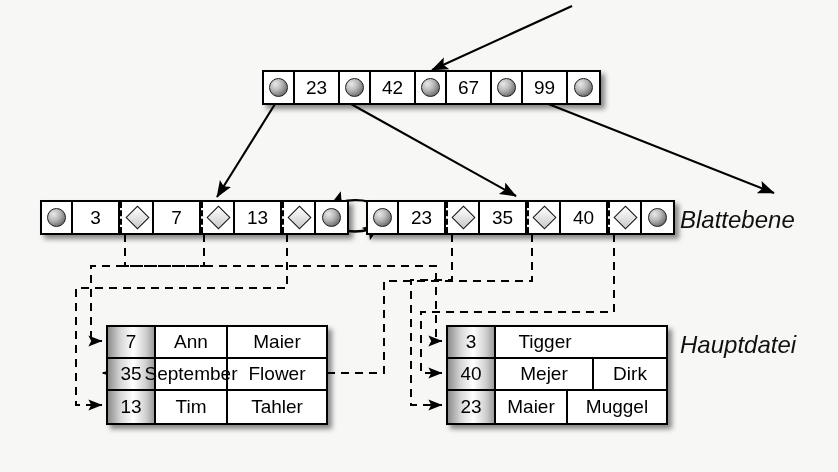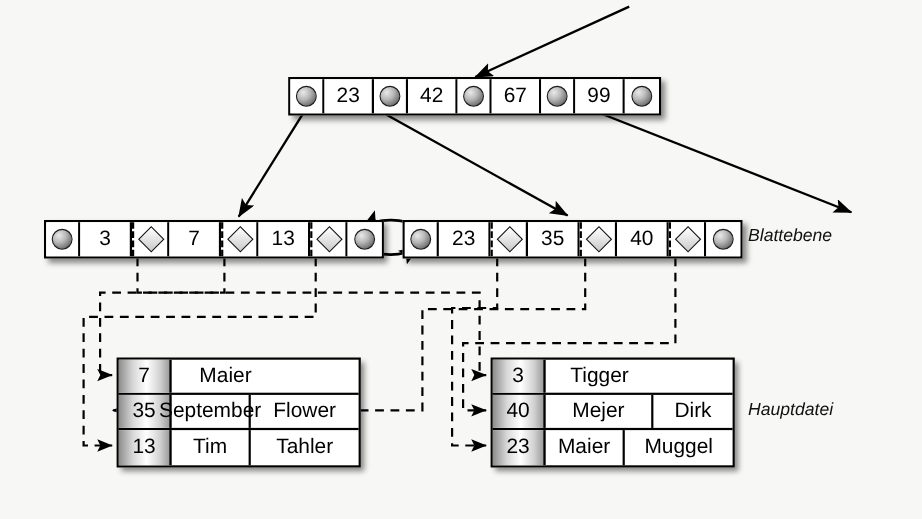--- a/index.html
+++ b/index.html
@@ -72,21 +72,21 @@
   }
   .dtable .c:last-child{border-right:none;}
   .c.k{width:48px;background:linear-gradient(90deg,#8d8d8d 0%,#d8d8d8 28%,#ffffff 55%,#d0d0d0 82%,#9c9c9c 100%);}
   .c.n{width:72px;}
   .c.s{width:98px;text-align:right;}
 
   
   .sidelabel{
     position:absolute;
     font-style:italic;
-    font-size:16px;
+    font-size:24px;
     color:#111;
     white-space:nowrap;
     font-family:"Liberation Sans", sans-serif;
   }
 </style>
 </head>
 <body>
 
 <div id="stage">
 
@@ -184,20 +184,21 @@
       <span class="diamond"></span>
     </div>
     <div class="cell ptr">
       <span class="dot"></span>
     </div>
   </div>
 
   <div class="dtable" id="table-left" style="left:102px;top:325px;">
     <div class="row">
       <div class="c k">7</div>
+      <div class="c n">Ann</div>
       <div class="c s">Maier</div>
     </div>
     <div class="row">
       <div class="c k">35</div>
       <div class="c n">September</div>
       <div class="c s">Flower</div>
     </div>
     <div class="row">
       <div class="c k">13</div>
       <div class="c n">Tim</div>
@@ -216,15 +217,15 @@
       <div class="c n">Dirk</div>
     </div>
     <div class="row">
       <div class="c k">23</div>
       <div class="c n">Maier</div>
       <div class="c s">Muggel</div>
     </div>
   </div>
 
   <div class="sidelabel" style="left:676px;top:206px;">Blattebene</div>
-  <div class="sidelabel" style="left:676px;top:331px;margin-top:33px;">Hauptdatei</div>
+  <div class="sidelabel" style="left:676px;top:331px;">Hauptdatei</div>
 
 </div>
 
 </body></html>

